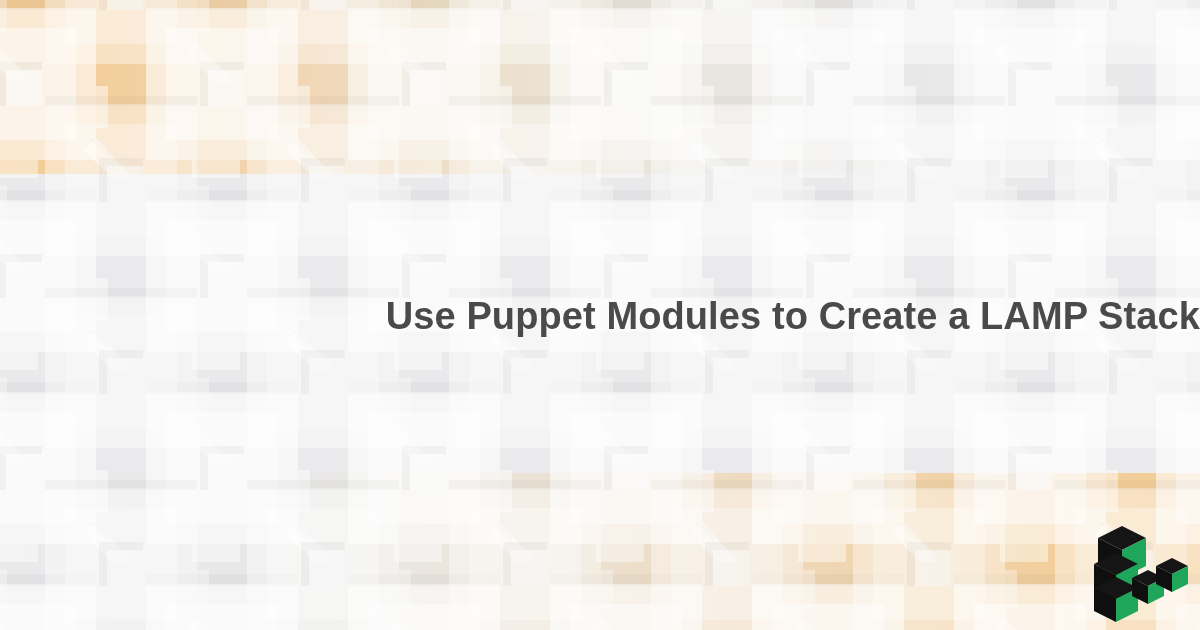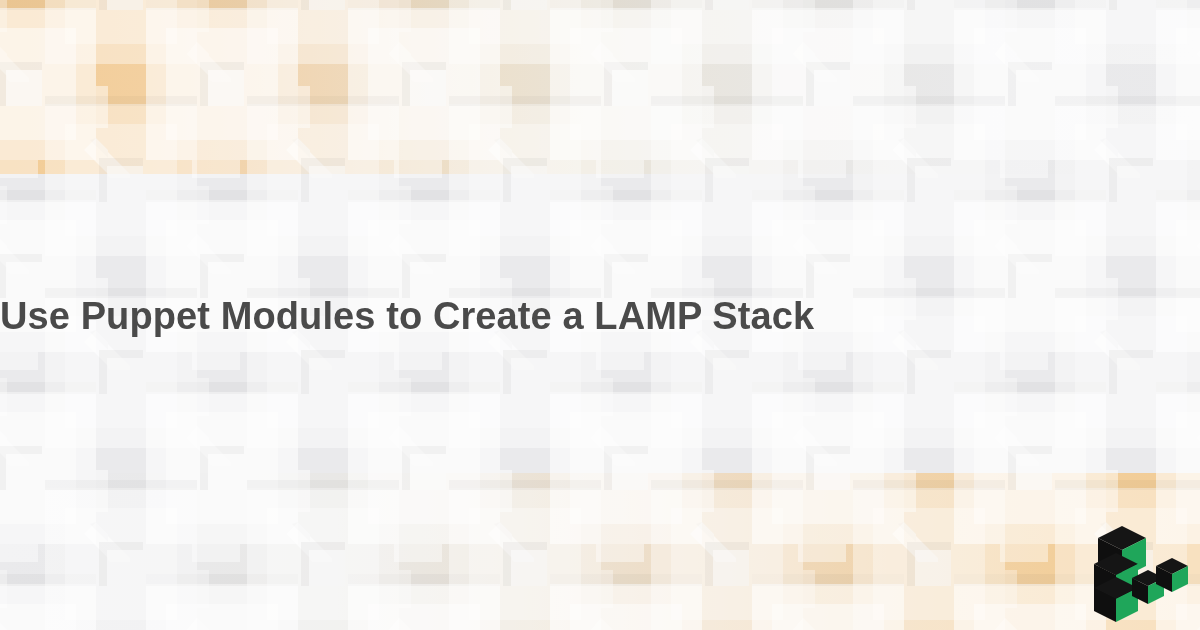--- a/index.html
+++ b/index.html
@@ -64,21 +64,21 @@
     height: 630px;
     opacity: 0.95;
   }
 
   
   .title-wrap {
     position: absolute;
     left: 0;
     top: 292px;
     width: 1200px;
-    text-align: left;
+    text-align: right;
   }
   .title {
     display: inline-block;
     margin: 0;
     font-family: "Liberation Sans", sans-serif;
     font-size: 38px;
     font-weight: bold;
     letter-spacing: 0.1px;
     color: #4a4a4a;
     line-height: 48px;

